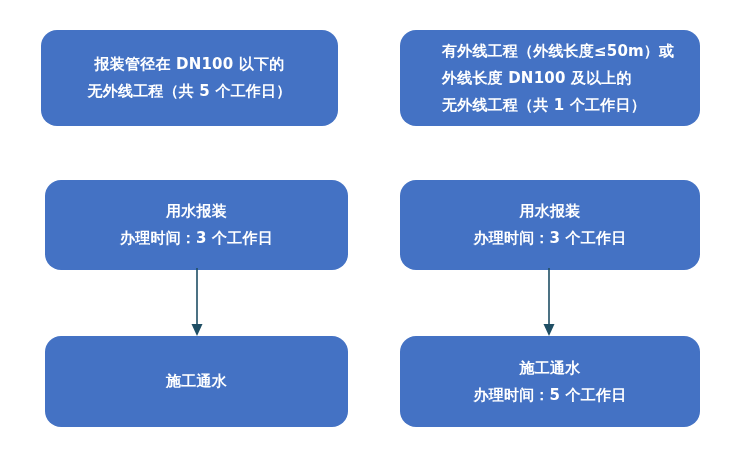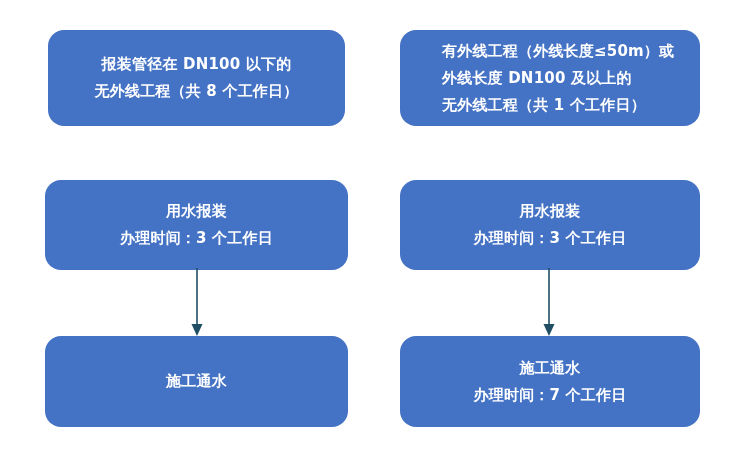--- a/index.html
+++ b/index.html
@@ -38,21 +38,21 @@
     display: block;
     white-space: nowrap;
     font-size: 15px;
     font-weight: 700;
     line-height: 27px;
     letter-spacing: 0.2px;
     color: #ffffff;
   }
   
   #node-cond-left {
-    left: 48px;
+    left: 41px;
     top: 30px;
     width: 297px;
     height: 96px;
   }
   #node-cond-right {
     left: 400px;
     top: 30px;
     width: 300px;
     height: 96px;
     padding-left: 36px;
@@ -98,21 +98,21 @@
   #connector-left { left: 184px; }
   #connector-right { left: 536px; }
 </style>
 </head>
 <body>
 
 <div class="canvas">
 
   <div class="node" id="node-cond-left">
     <span class="line">报装管径在 DN100 以下的</span>
-    <span class="line">无外线工程（共 8 个工作日）</span>
+    <span class="line">无外线工程（共 5 个工作日）</span>
   </div>
 
   <div class="node" id="node-cond-right">
     <span class="line">有外线工程（外线长度≤50m）或</span>
     <span class="line">外线长度 DN100 及以上的</span>
     <span class="line">无外线工程（共 1 个工作日）</span>
   </div>
 
   <div class="node" id="node-apply-left">
     <span class="line">用水报装</span>
@@ -133,16 +133,16 @@
     <line x1="13" y1="0" x2="13" y2="59" stroke="#1F4E64" stroke-width="1.6"></line>
     <polygon points="13,68 7.5,56 18.5,56" fill="#1F4E64"></polygon>
   </svg>
 
   <div class="node" id="node-build-left">
     <span class="line">施工通水</span>
   </div>
 
   <div class="node" id="node-build-right">
     <span class="line">施工通水</span>
-    <span class="line">办理时间：7 个工作日</span>
+    <span class="line">办理时间：5 个工作日</span>
   </div>
 
 </div>
 
 </body></html>

